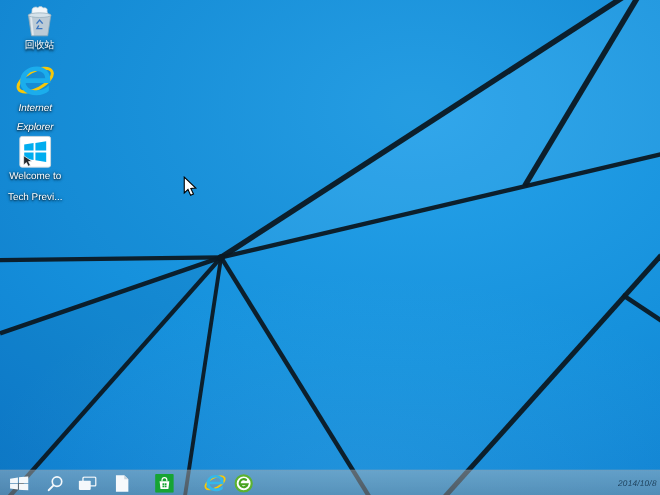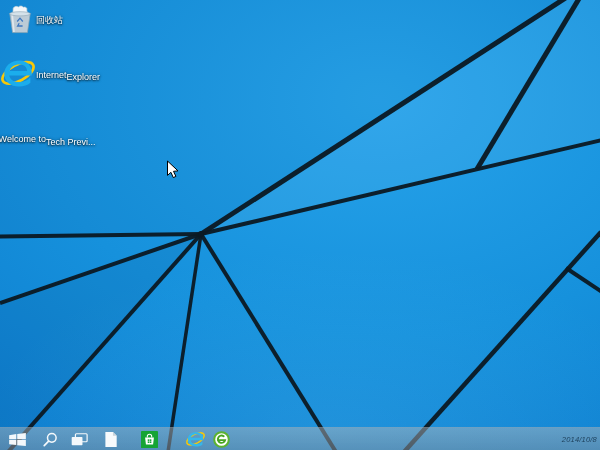--- a/index.html
+++ b/index.html
@@ -5,21 +5,21 @@
   html,body{margin:0;padding:0;}
   .screen{
     position:relative;width:600px;height:450px;overflow:hidden;
     font-family:"Liberation Sans",sans-serif;
     background:
       radial-gradient(ellipse 130% 90% at 55% 96%, rgba(120,210,255,0.14), rgba(120,210,255,0) 45%),
       radial-gradient(ellipse 120% 110% at 63% 22%, #27a3ea 0%, #1691dc 48%, #0e7ecf 85%, #0b73c4 100%);
   }
   .wallpaper-svg{position:absolute;left:0;top:0;}
   
-  .dicon{position:absolute;width:64px;display:flex;align-items:center;cursor:default;}
+  .dicon{position:absolute;width:64px;display:flex;flex-direction:column;align-items:center;cursor:default;}
   .dicon .art{flex:0 0 auto;}
   .dlabel{
     margin-top:2px;color:#fff;font-size:9px;line-height:10.5px;text-align:center;
     text-shadow:0 1px 2px rgba(0,0,0,.85),0 0 3px rgba(0,0,0,.55);
     white-space:nowrap;
   }
   
   .taskbar{
     position:absolute;left:0;right:0;bottom:0;height:23px;
     background:linear-gradient(rgba(173,181,187,.50), rgba(138,149,158,.52));
@@ -66,21 +66,21 @@
       <path d="M9.2,4.2 C10.4,2.2 13,1.8 14.4,3 C15.6,1.4 18.4,1.6 19.2,3.2 C21.6,2.4 23.6,4 22.8,6 L23.6,9.5 L8.8,9.5 Z" fill="#f2f7fa" stroke="#b9c7d1" stroke-width="0.6"></path>
       <path d="M5.8,9.8 L26.2,9.8 L23.4,28.6 L8.6,28.6 Z" fill="#bccbd6" stroke="#8ea6b4" stroke-width="0.7"></path>
       <path d="M9,10.5 L10.8,28 L8.9,28 L7.4,10.5 Z" fill="rgba(255,255,255,0.55)"></path>
       <ellipse cx="16" cy="9.8" rx="10.4" ry="2.1" fill="#d5e2ea" stroke="#97aebc" stroke-width="0.7"></ellipse>
       <path d="M13.2,17.5 L16,14.2 L18.8,17.5" fill="none" stroke="#3e77c0" stroke-width="1.3"></path>
       <path d="M18.6,22 L13.6,22 L15.2,19.2" fill="none" stroke="#3e77c0" stroke-width="1.3"></path>
     </svg>
     <div class="dlabel">回收站</div>
   </div>
 
-  <div class="dicon" style="left:0px;top:57px;">
+  <div class="dicon" style="left:0px;top:57px;font-style:italic;">
     <svg class="art" width="36" height="34" viewBox="0 0 32 30">
       <ellipse cx="16" cy="14" rx="15.2" ry="7.2" transform="rotate(-28 16 14)" fill="none" stroke="#f6c80a" stroke-width="2.4"></ellipse>
       <path d="M17.5,3 C9.6,3 3.8,8 3.8,14.8 C3.8,21.5 9.3,26.2 16.8,26.2 C21.2,26.2 24.6,25 27,22.8 L27,18.2 C24.6,20.8 21.3,22.2 17.2,22.2 C11.9,22.2 8.6,19.6 8.3,16.3 L28.2,16.3 L28.2,13.6 C28.2,7.4 23.7,3 17.5,3 Z M8.6,12.4 C9.4,8.7 12.8,6.6 17.3,6.6 C21.6,6.6 23.9,9 24.1,12.4 Z" fill="#1badec"></path>
     </svg>
     <div class="dlabel">Internet</div>
     <div class="dlabel" style="margin-top:6px;">Explorer</div>
   </div>
 
   <div class="dicon" style="left:0px;top:123px;justify-content:center;">
     <svg class="art" width="30" height="30" viewBox="0 0 30 30">

